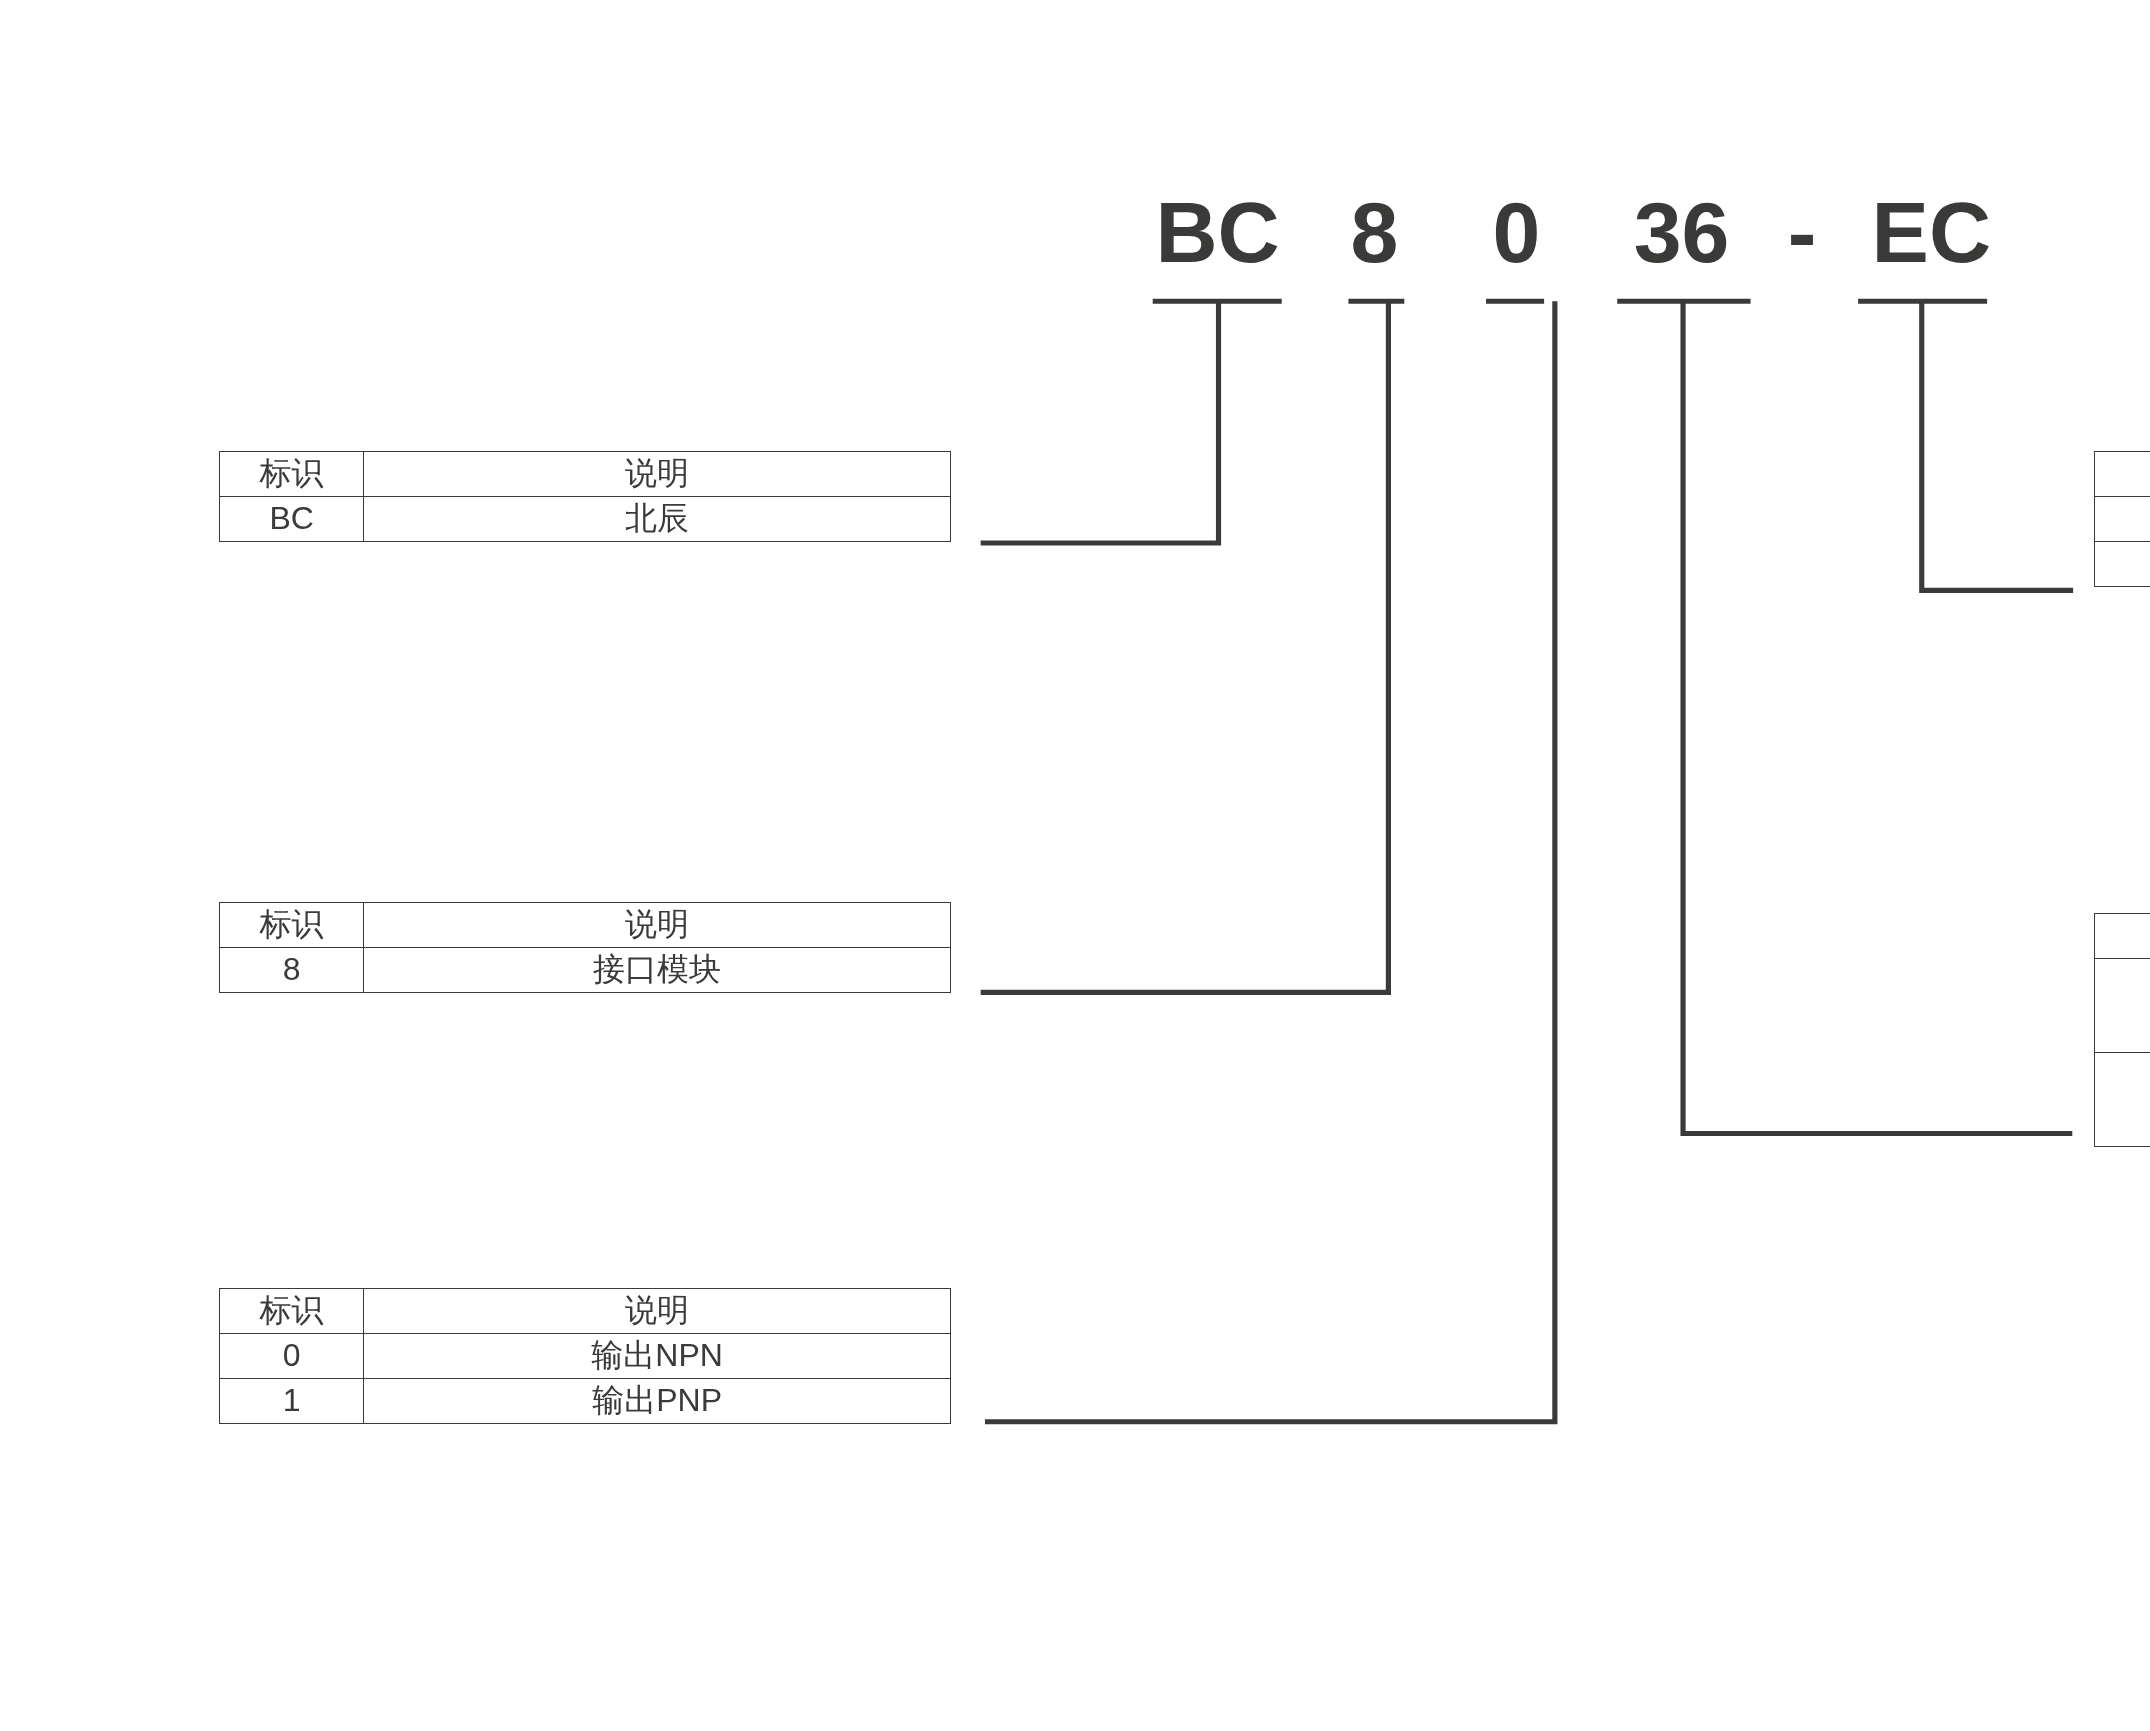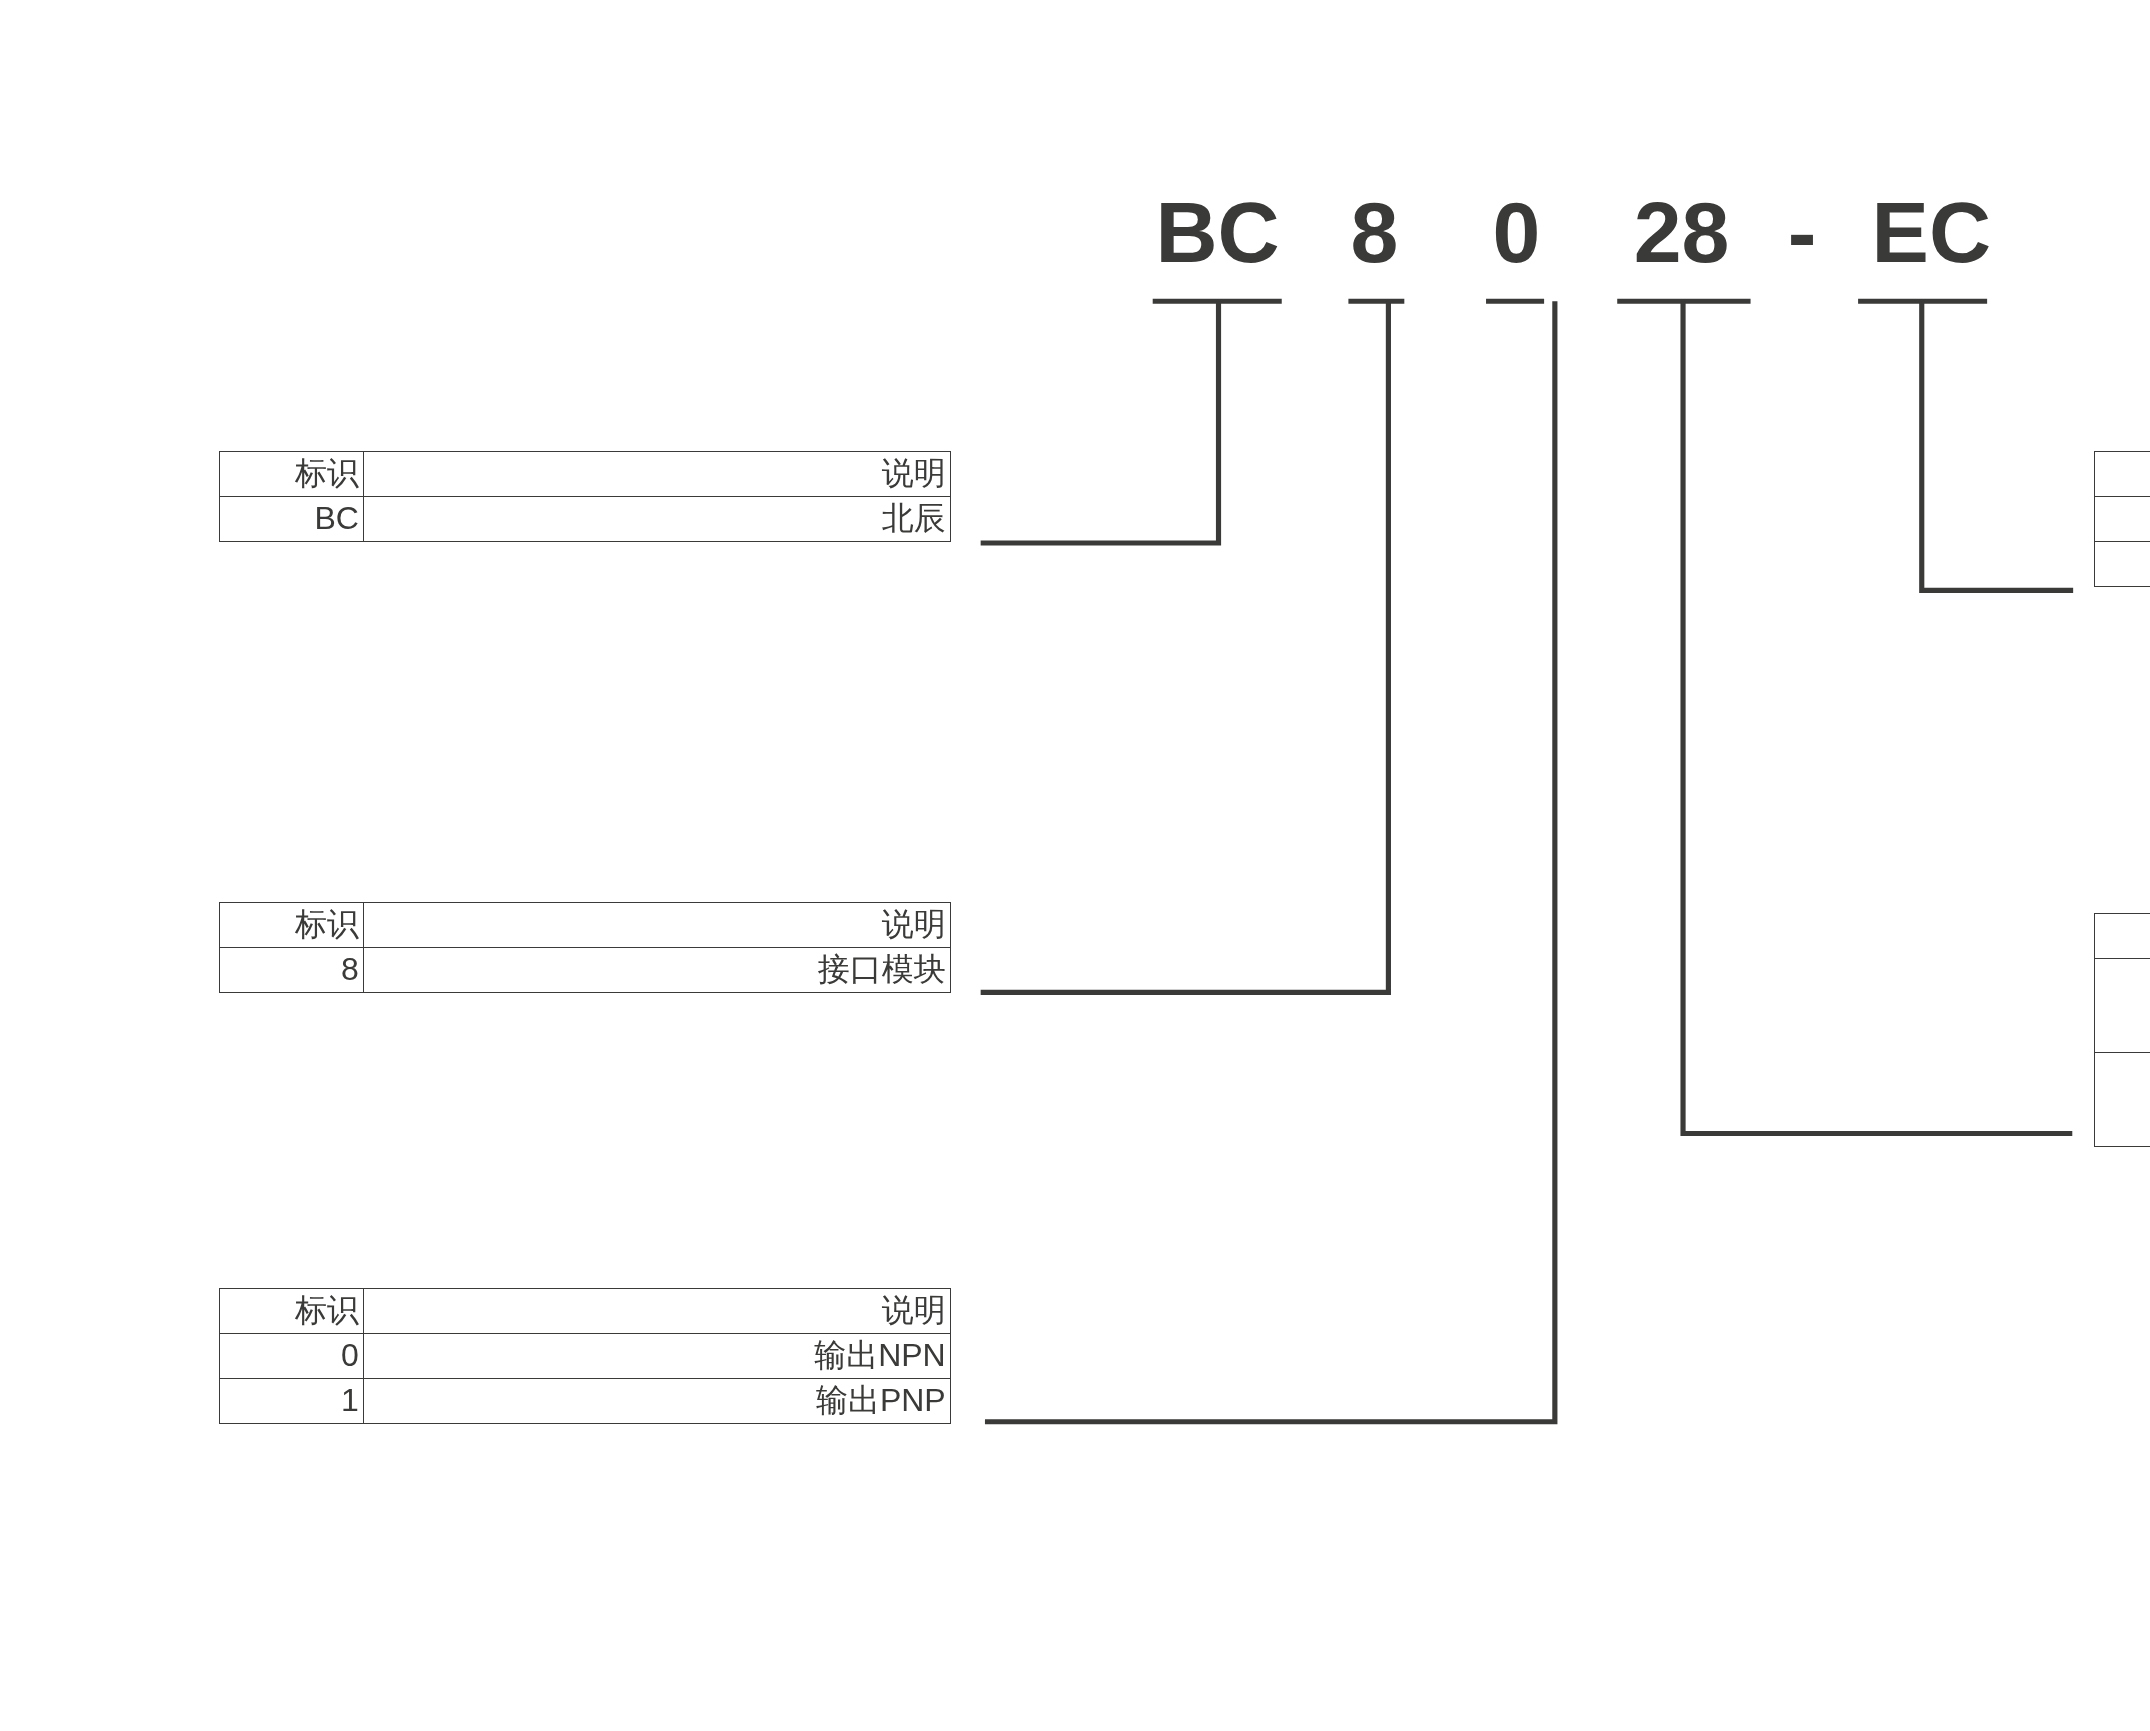--- a/index.html
+++ b/index.html
@@ -36,21 +36,21 @@
   
   .spec-table{
     position:absolute;
     border-collapse:collapse;
     border:1.7px solid #3a3a38;
     background:#ffffff;
     table-layout:fixed;
   }
   .spec-table td{
     border:1.7px solid #3a3a38;
-    text-align:right;
+    text-align:center;
     vertical-align:middle;
     font-size:32px;
     line-height:1.22;
     color:#3a3a38;
     padding:0 4.3px;
     font-weight:normal;
   }
   .spec-table td.code-col{width:110px;}
   .spec-table td.desc-col{width:477px;}
   .spec-table.right td.code-col{width:243px;}
@@ -67,21 +67,21 @@
 </style>
 </head>
 <body>
 
 <div id="page">
 
   <div class="code-row">
     <div class="code-token" style="left:1153px;width:129px;">BC</div>
     <div class="code-token" style="left:1342px;width:65px;">8</div>
     <div class="code-token" style="left:1484px;width:65px;">0</div>
-    <div class="code-token" style="left:1617px;width:129px;">28</div>
+    <div class="code-token" style="left:1617px;width:129px;">36</div>
     <div class="code-token" style="left:1776px;width:52px;">-</div>
     <div class="code-token" style="left:1862px;width:129px;text-align:right;">EC</div>
   </div>
 
   <svg id="leaders" viewBox="0 0 7040 4026">
     <g stroke="#3a3a38" stroke-width="12" fill="none" stroke-linecap="butt">
 
       <path d="M 2680,700 L 2980,700"></path>
       <path d="M 2833,700 L 2833,1262 L 2280,1262"></path>
 

